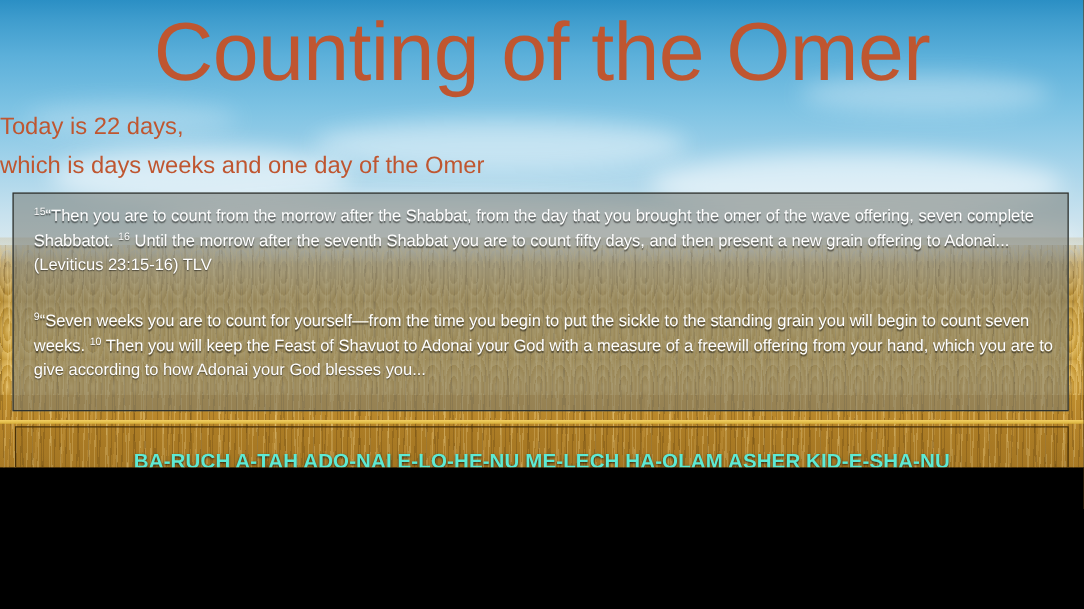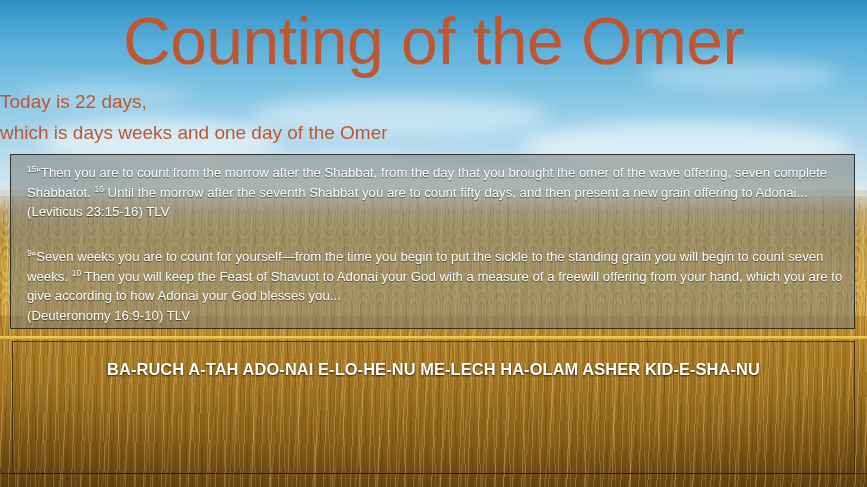--- a/index.html
+++ b/index.html
@@ -7,21 +7,21 @@
     padding: 0;
     background: #000;
   }
   body {
     font-family: "Liberation Sans", sans-serif;
   }
 
   .slide {
     position: relative;
     width: 867px;
-    height: 487px;
+    height: 374px;
     overflow: hidden;
     background: #8a6322;
     text-decoration: underline;
   }
 
   
   .sky {
     position: absolute;
     left: 0; top: 0;
     width: 867px;
@@ -197,21 +197,21 @@
     height: 133px;
     border: 1px solid #4a3208;
     box-sizing: border-box;
     background: rgba(92,60,10,0.10);
   }
   .blessing {
     position: absolute;
     left: 22px;
     width: 823px;
     text-align: center;
-    color: #ffffff;
+    color: #5eead4;
     font-weight: bold;
     text-shadow: 0 1px 2px rgba(0,0,0,0.75);
   }
   .bless-heb {
     top: 358px;
     font-size: 16.4px;
     line-height: 23px;
     letter-spacing: 0.1px;
   }
   .bless-eng {
@@ -258,21 +258,20 @@
     <div>which is days weeks and one day of the Omer</div>
   </div>
 
   <div class="scripture-panel">
     <div class="scripture-block sb1">
       <span class="vnum">15</span><span>“Then you are to count from the morrow after the Shabbat, from the day that you brought the omer of the wave offering, seven complete Shabbatot. </span><span class="vnum">16</span><span> Until the morrow after the seventh Shabbat you are to count fifty days, and then present a new grain offering to Adonai...</span>
       <span class="ref">(Leviticus 23:15-16) TLV</span>
     </div>
     <div class="scripture-block sb2">
       <span class="vnum">9</span><span>“Seven weeks you are to count for yourself—from the time you begin to put the sickle to the standing grain you will begin to count seven weeks. </span><span class="vnum">10</span><span> Then you will keep the Feast of Shavuot to Adonai your God with a measure of a freewill offering from your hand, which you are to give according to how Adonai your God blesses you...</span>
-      <span class="ref">(Deuteronomy 16:9-10) TLV</span>
     </div>
   </div>
 
   <div class="gold-rule"></div>
 
   <div class="blessing-panel"></div>
 
   <div class="blessing bless-heb">
     <div>BA-RUCH A-TAH ADO-NAI E-LO-HE-NU ME-LECH HA-OLAM ASHER KID-E-SHA-NU</div>
   </div>

